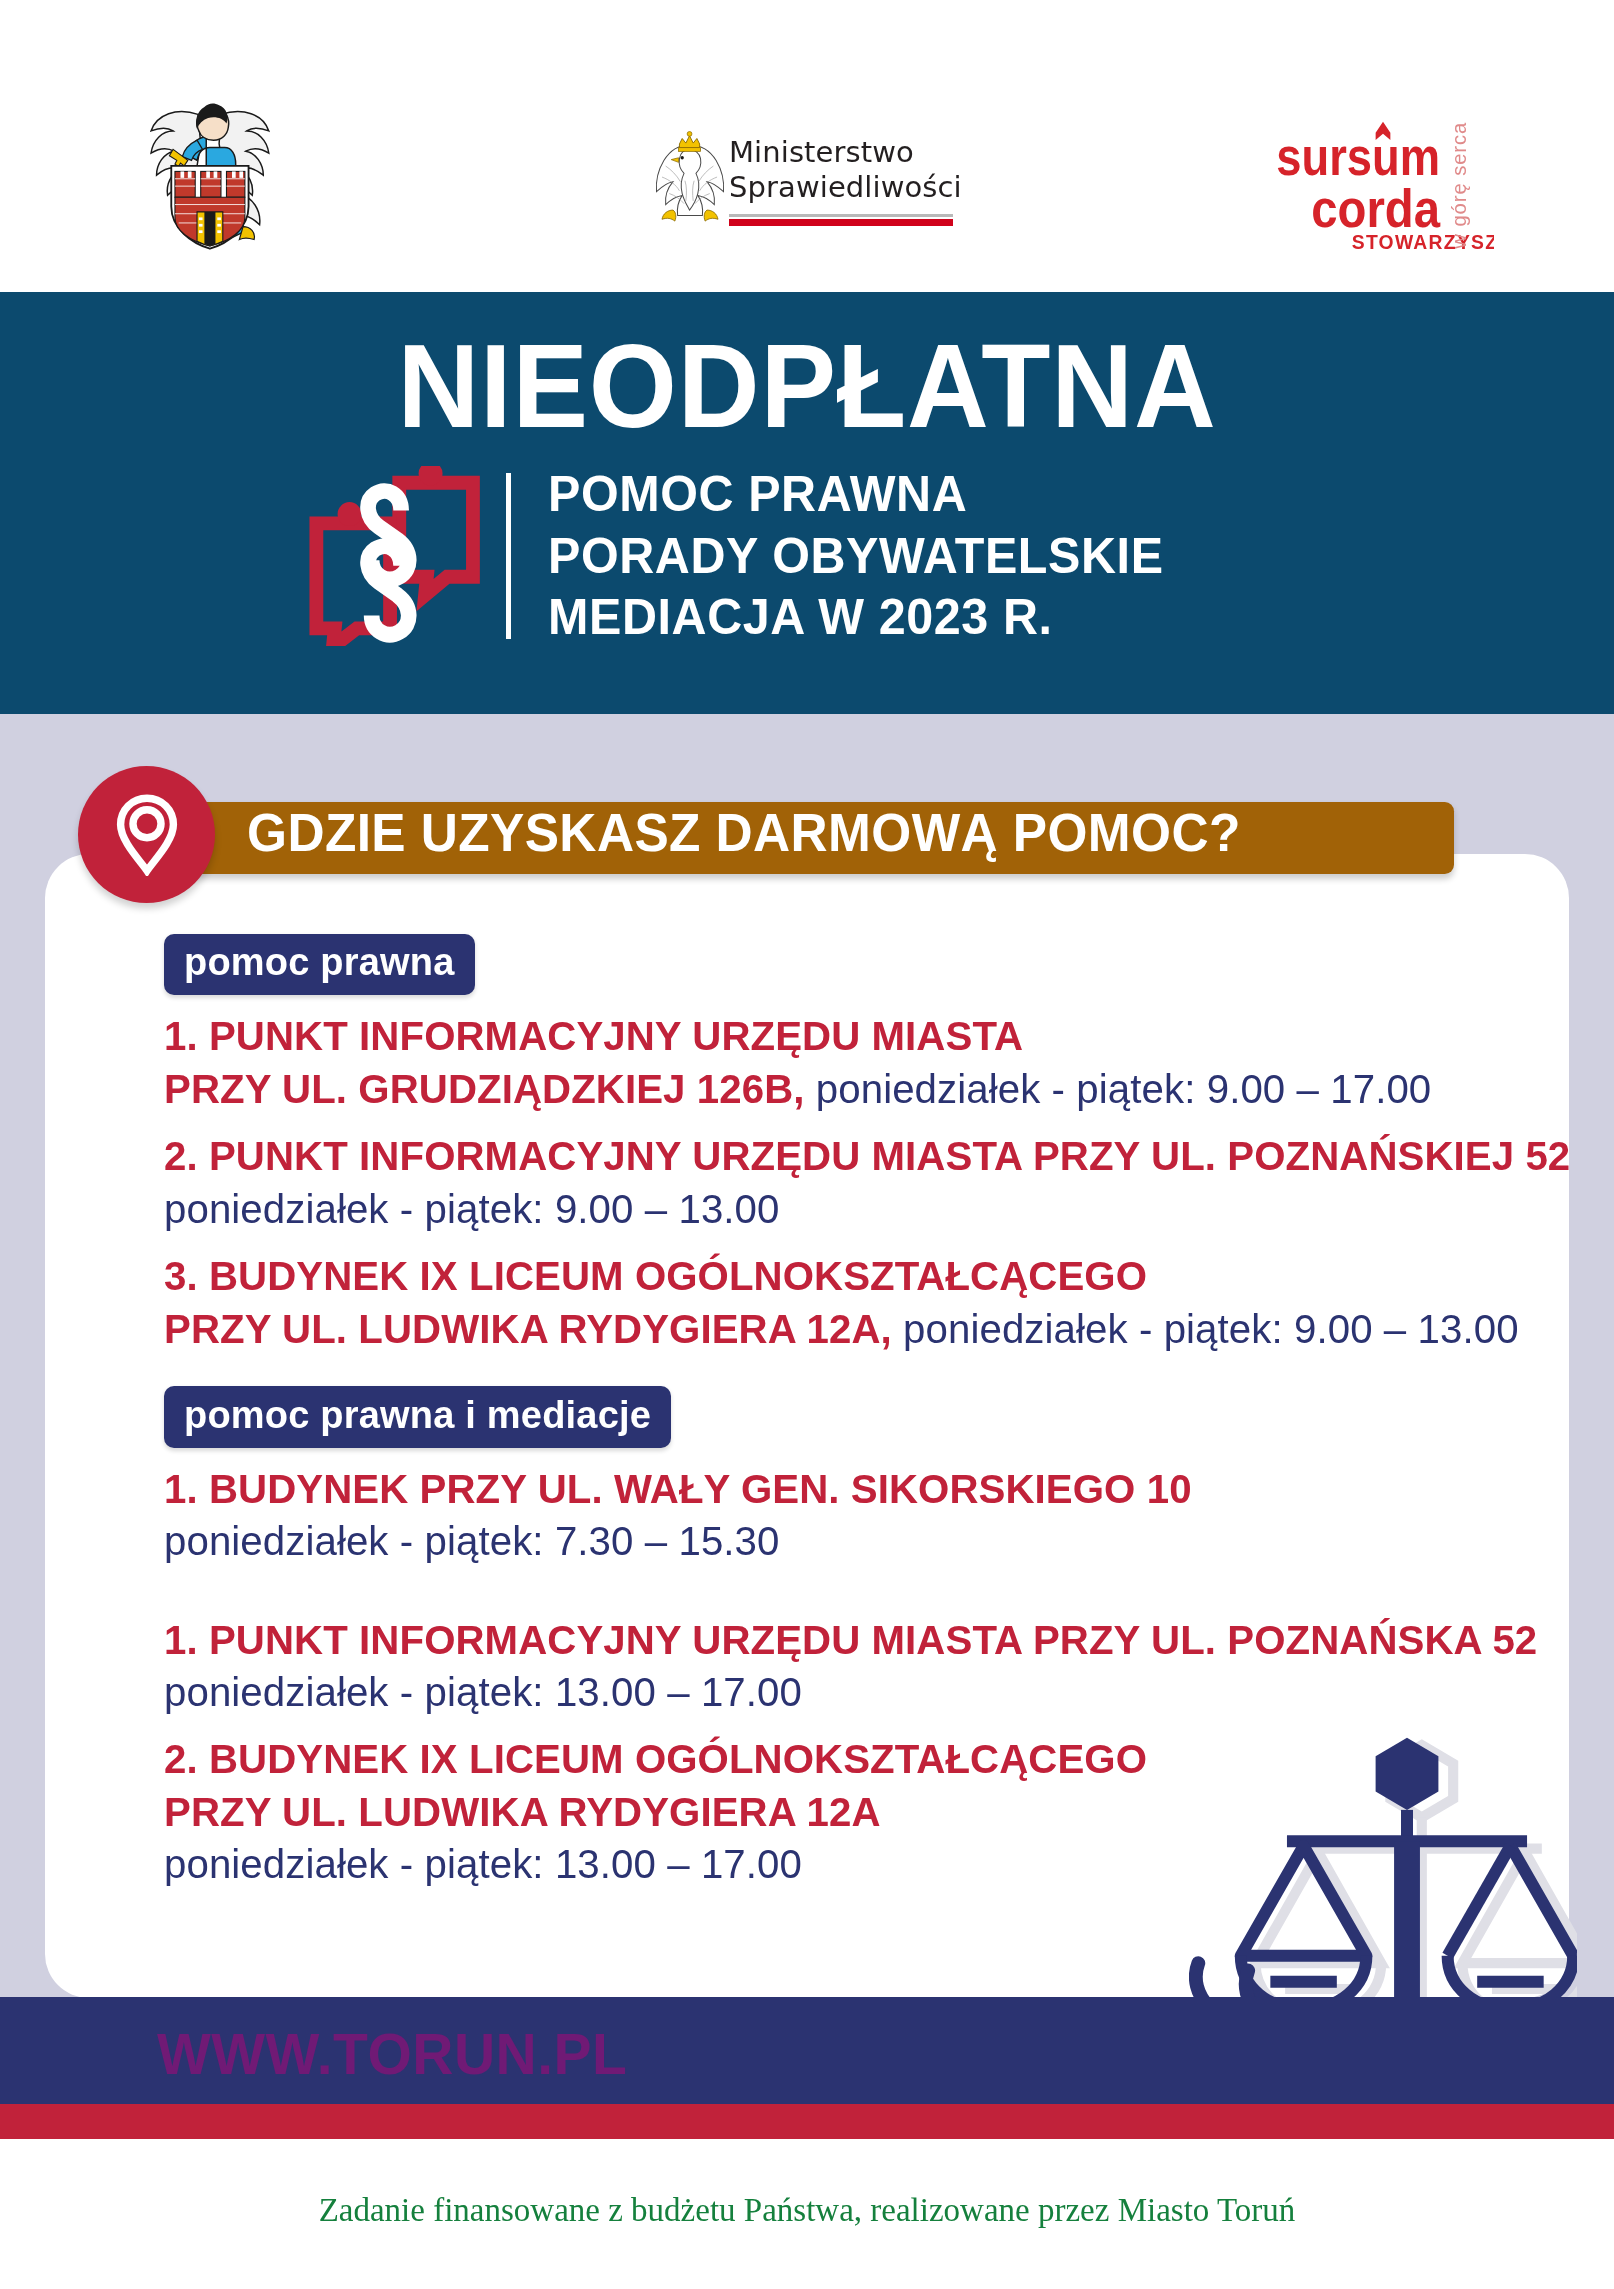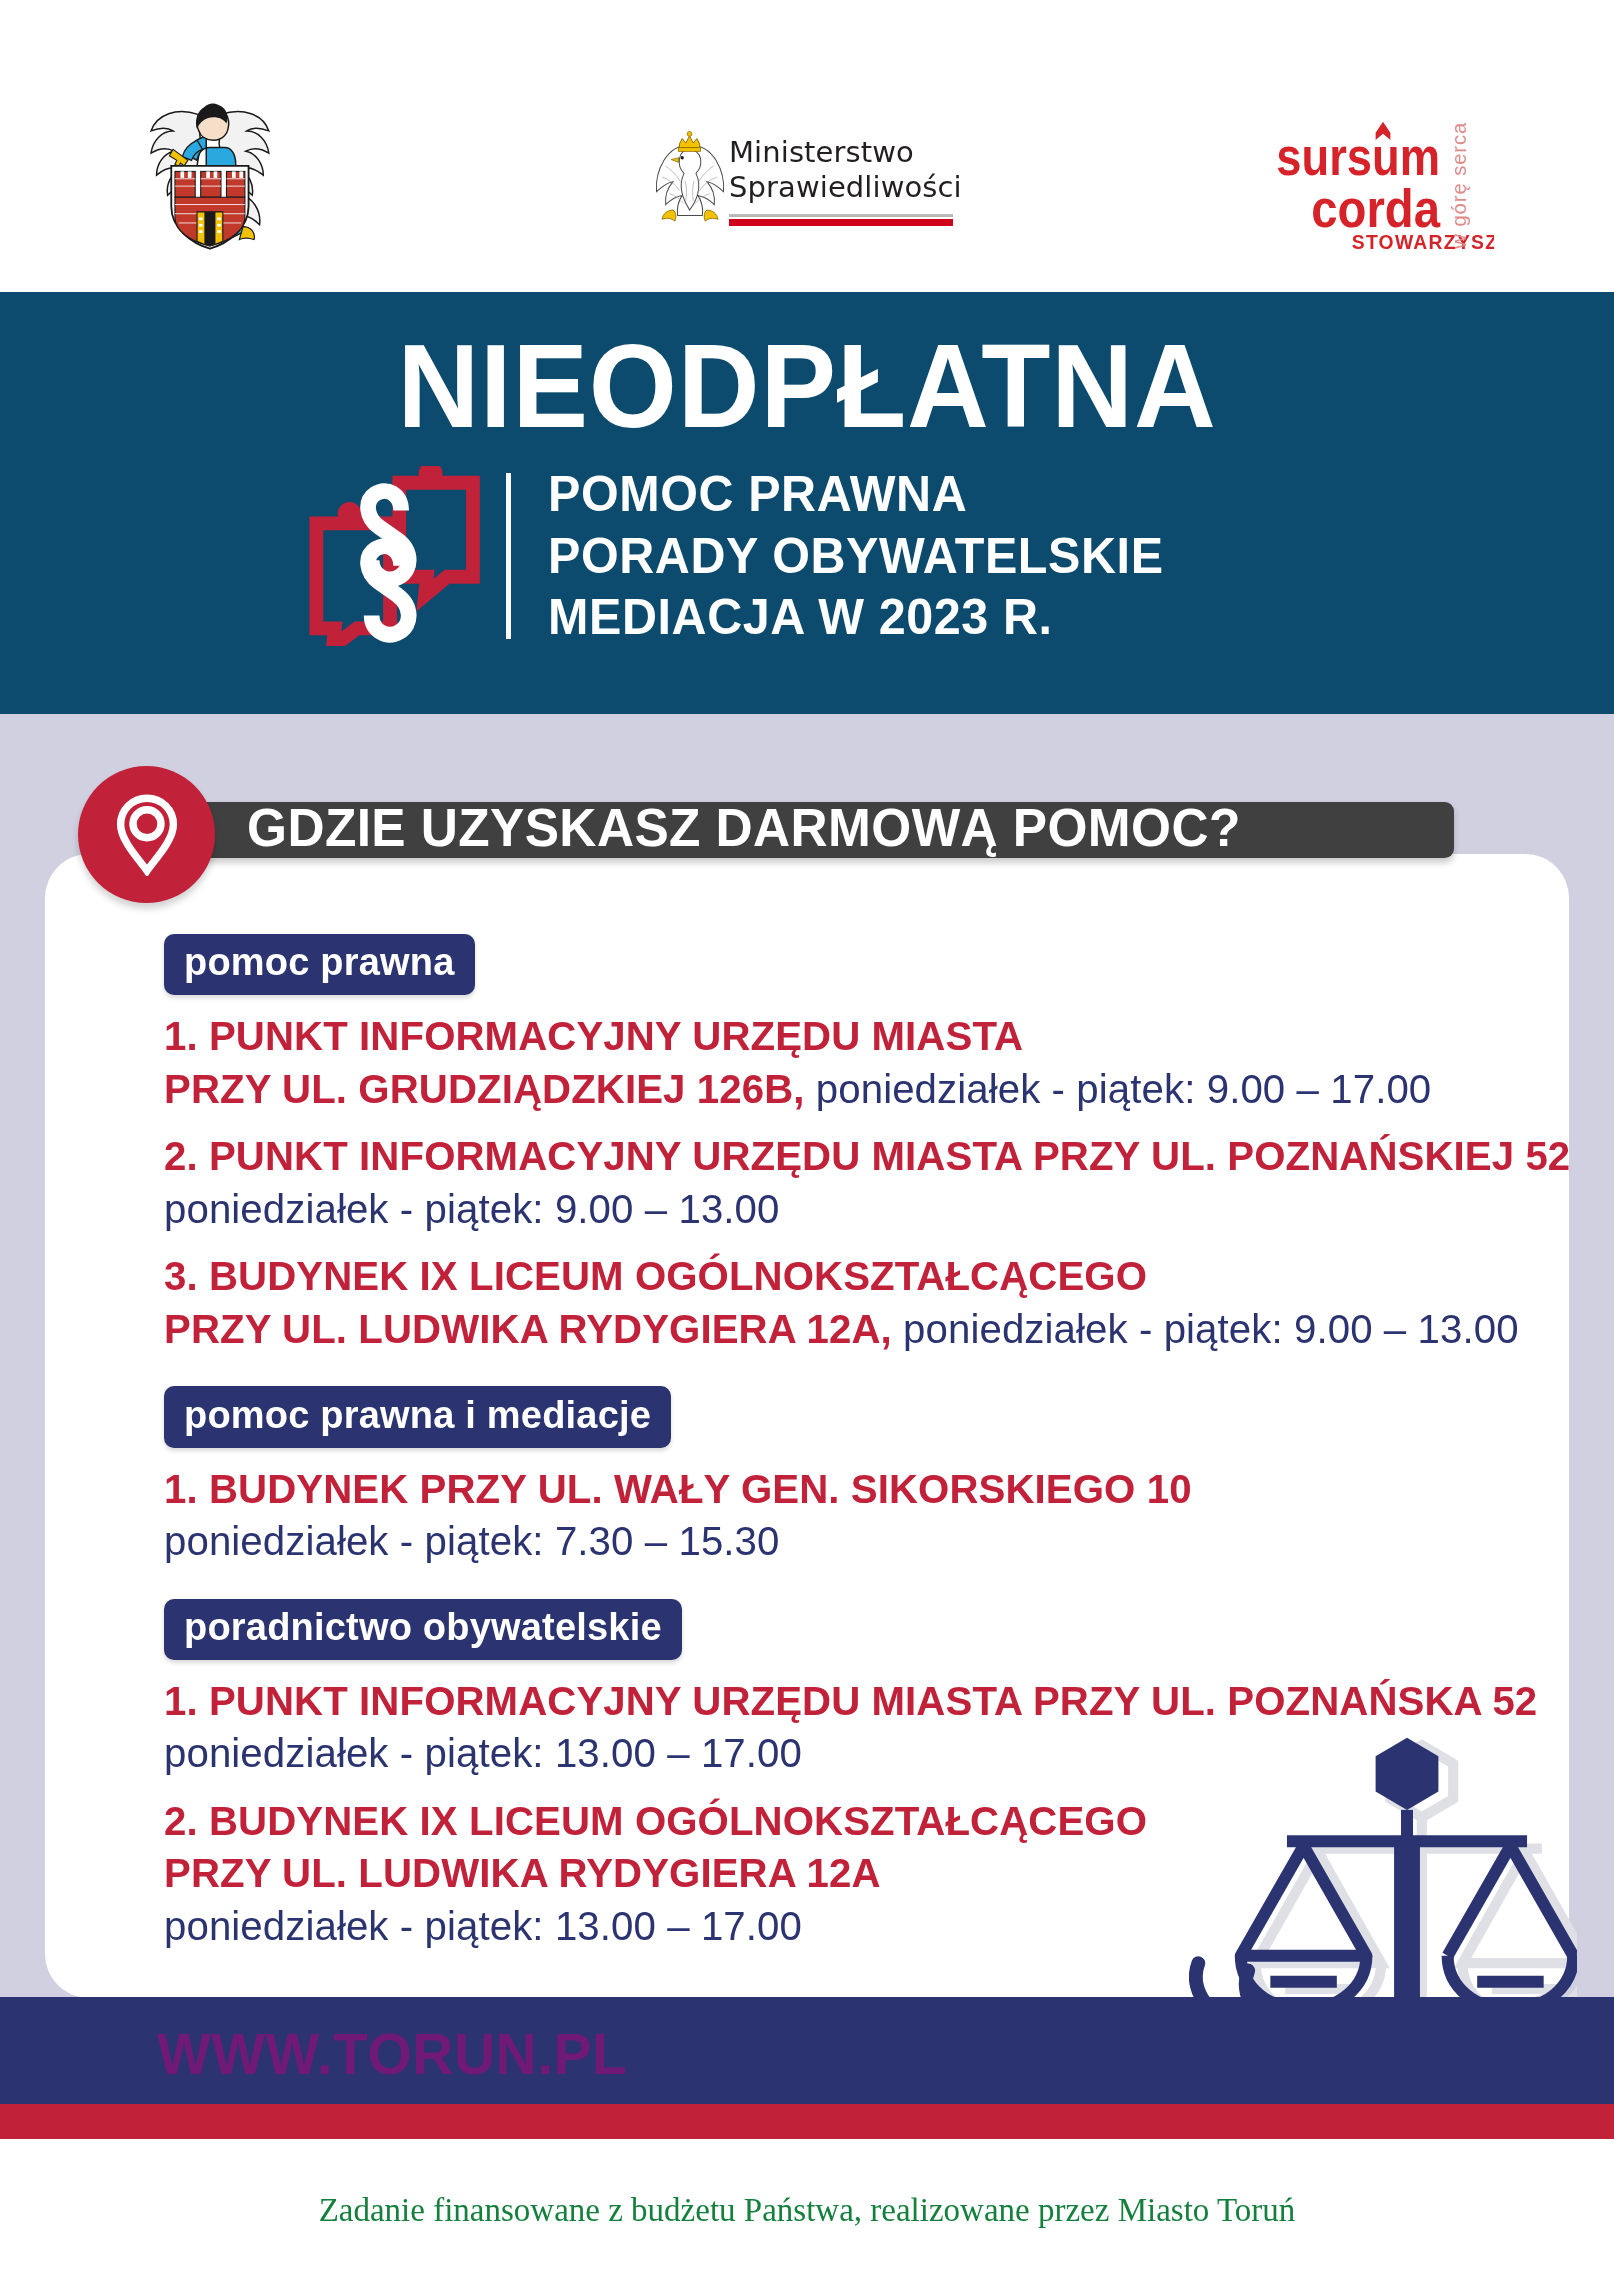--- a/index.html
+++ b/index.html
@@ -52,24 +52,24 @@
   
   .lav { position:absolute; left:0; top:714px; width:1614px; height:1283px; background:#d0d0e0; }
 
   .card {
     position:absolute; left:45px; top:854px; width:1524px; height:1144px;
     background:#ffffff; border-radius:44px;
   }
 
   
   .ribbon {
-    position:absolute; left:157px; top:802px; width:1297px; height:56px;
-    background:#404040; border-radius:9.2px;
+    position:absolute; left:157px; top:802px; width:1297px; height:72px;
+    background:#a16207; border-radius:9.2px;
     box-shadow: 0 4.6px 6.5px rgba(0,0,0,.20);
-    display:flex; align-items:flex-end;
+    display:flex; align-items:flex-start;
   }
   .ribbon-text {
     color:#ffffff; font-size:53px; font-weight:700; letter-spacing:0.4px;
     margin-left:90px;
     font-family:"Liberation Sans Narrow","Liberation Sans",sans-serif;
     transform:scaleX(.97); transform-origin:left center;
   }
   .pin-badge {
     position:absolute; left:78px; top:766px; width:137px; height:137px;
     border-radius:50%; background:#c1223a;
@@ -333,21 +333,20 @@
       <div class="line"><span class="red">3. BUDYNEK IX LICEUM OGÓLNOKSZTAŁCĄCEGO</span></div>
       <div class="line"><span class="red">PRZY UL. LUDWIKA RYDYGIERA 12A,</span><span class="navy"> poniedziałek - piątek: 9.00 – 13.00</span></div>
     </div>
     <div class="gap-b"></div>
     <div><span class="tag">pomoc prawna i mediacje</span></div>
     <div class="entry">
       <div class="line"><span class="red">1. BUDYNEK PRZY UL. WAŁY GEN. SIKORSKIEGO 10</span></div>
       <div class="line"><span class="navy">poniedziałek - piątek: 7.30 – 15.30</span></div>
     </div>
     <div class="gap-b"></div>
-    <div><span class="tag">poradnictwo obywatelskie</span></div>
     <div class="entry">
       <div class="line"><span class="red">1. PUNKT INFORMACYJNY URZĘDU MIASTA PRZY UL. POZNAŃSKA 52</span></div>
       <div class="line"><span class="navy">poniedziałek - piątek: 13.00 – 17.00</span></div>
     </div>
     <div class="entry">
       <div class="line"><span class="red">2. BUDYNEK IX LICEUM OGÓLNOKSZTAŁCĄCEGO</span></div>
       <div class="line"><span class="red">PRZY UL. LUDWIKA RYDYGIERA 12A</span></div>
       <div class="line"><span class="navy">poniedziałek - piątek: 13.00 – 17.00</span></div>
     </div>
   </div>

